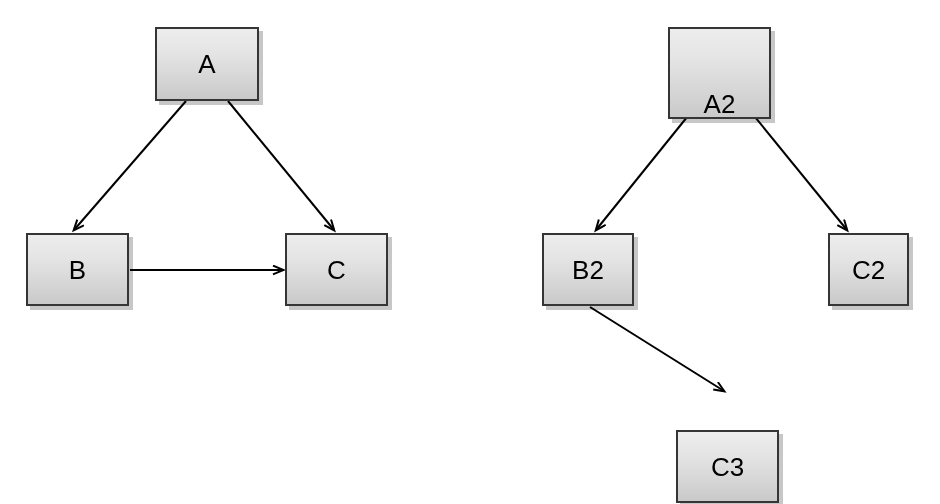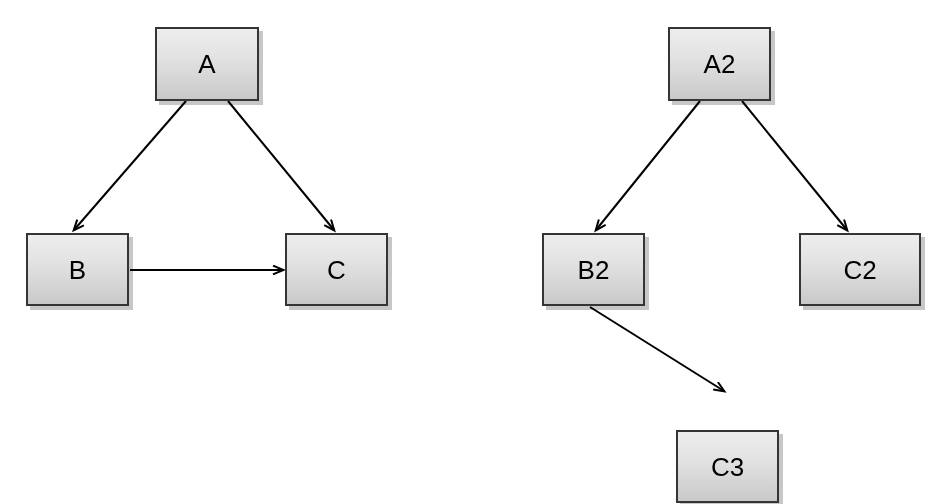--- a/index.html
+++ b/index.html
@@ -72,27 +72,27 @@
   <div id="nodes-group">
       <div class="node" style="left: 155px; top: 27px; width: 104px; height: 74px;">
         <span class="node-label">A</span>
       </div>
       <div class="node" style="left: 26px; top: 233px; width: 103px; height: 73px;">
         <span class="node-label">B</span>
       </div>
       <div class="node" style="left: 285px; top: 233px; width: 103px; height: 73px;">
         <span class="node-label">C</span>
       </div>
-      <div class="node" style="left: 668px; top: 27px; width: 103px; height: 74px;">
+      <div class="node" style="left: 668px; top: 27px; width: 103px; height: 92px; align-items: flex-end;">
         <span class="node-label">A2</span>
       </div>
-      <div class="node" style="left: 542px; top: 233px; width: 103px; height: 73px;">
+      <div class="node" style="left: 542px; top: 233px; width: 92px; height: 73px;">
         <span class="node-label">B2</span>
       </div>
-      <div class="node" style="left: 799px; top: 233px; width: 122px; height: 73px;">
+      <div class="node" style="left: 828px; top: 233px; width: 81px; height: 73px;">
         <span class="node-label">C2</span>
       </div>
       <div class="node" style="left: 676px; top: 394px; width: 103px; height: 73px; margin-top: 36px;">
         <span class="node-label">C3</span>
       </div>
     </div>
 
 </div>
 
 </body></html>

